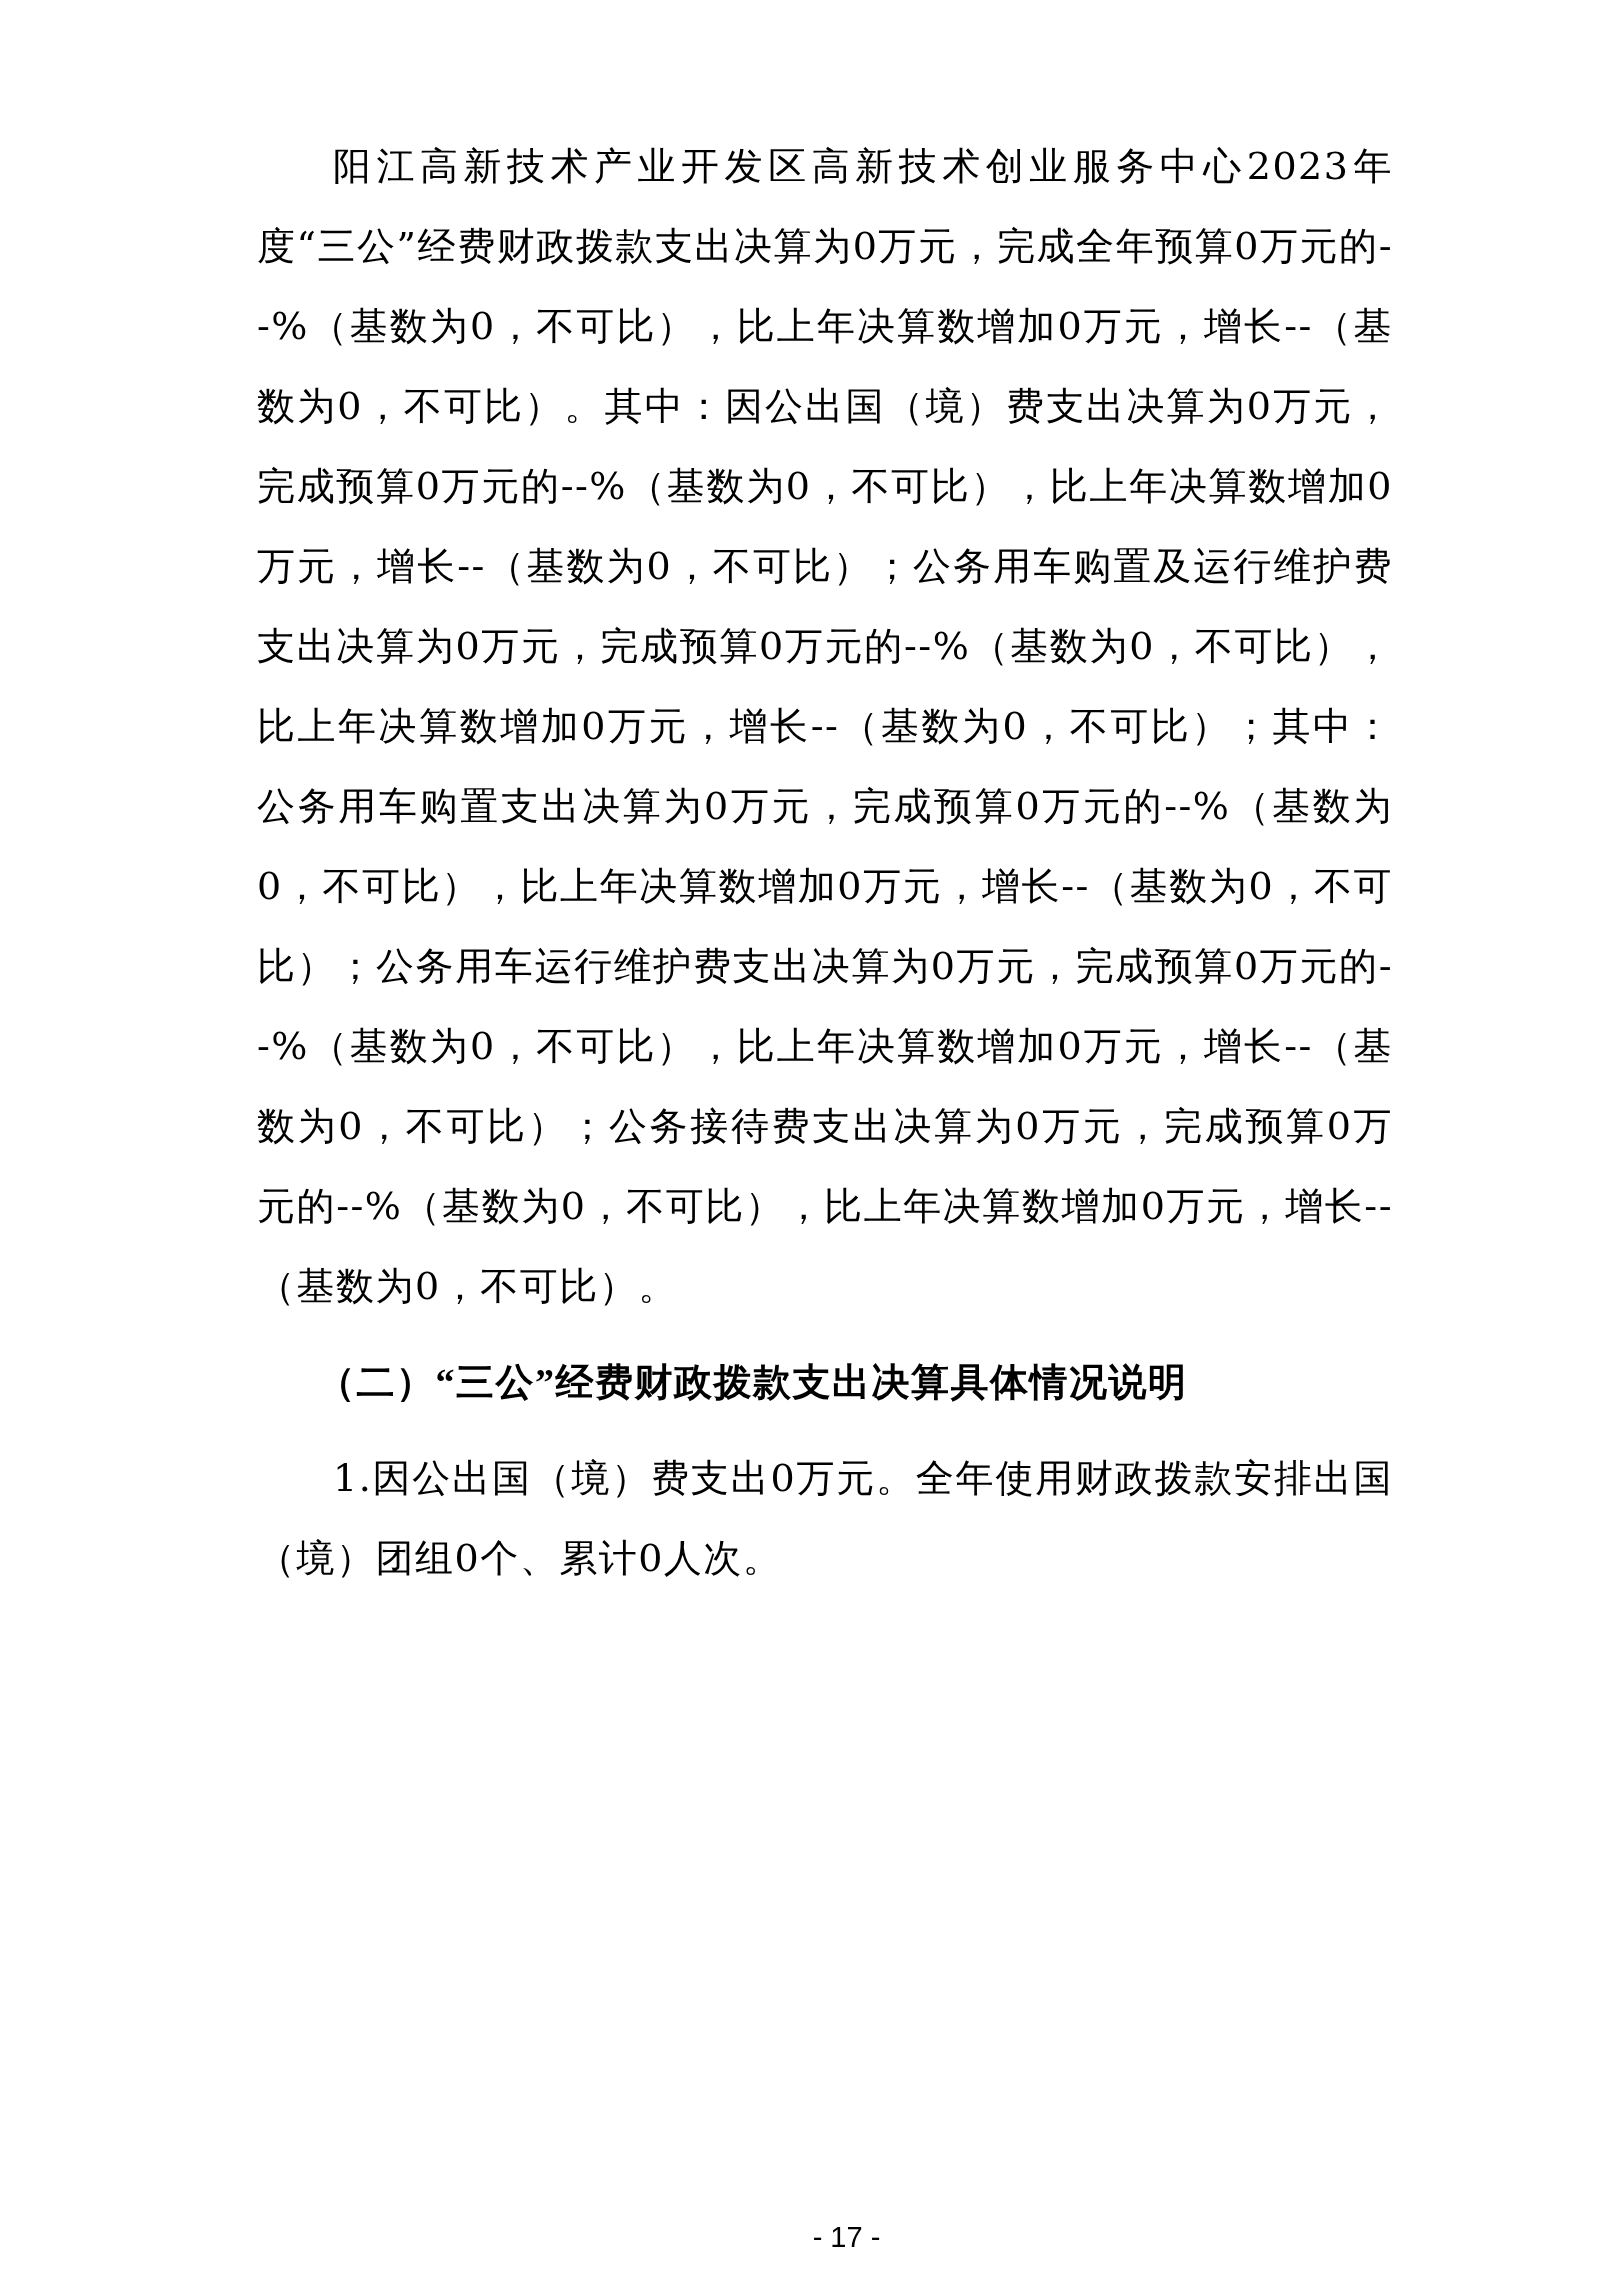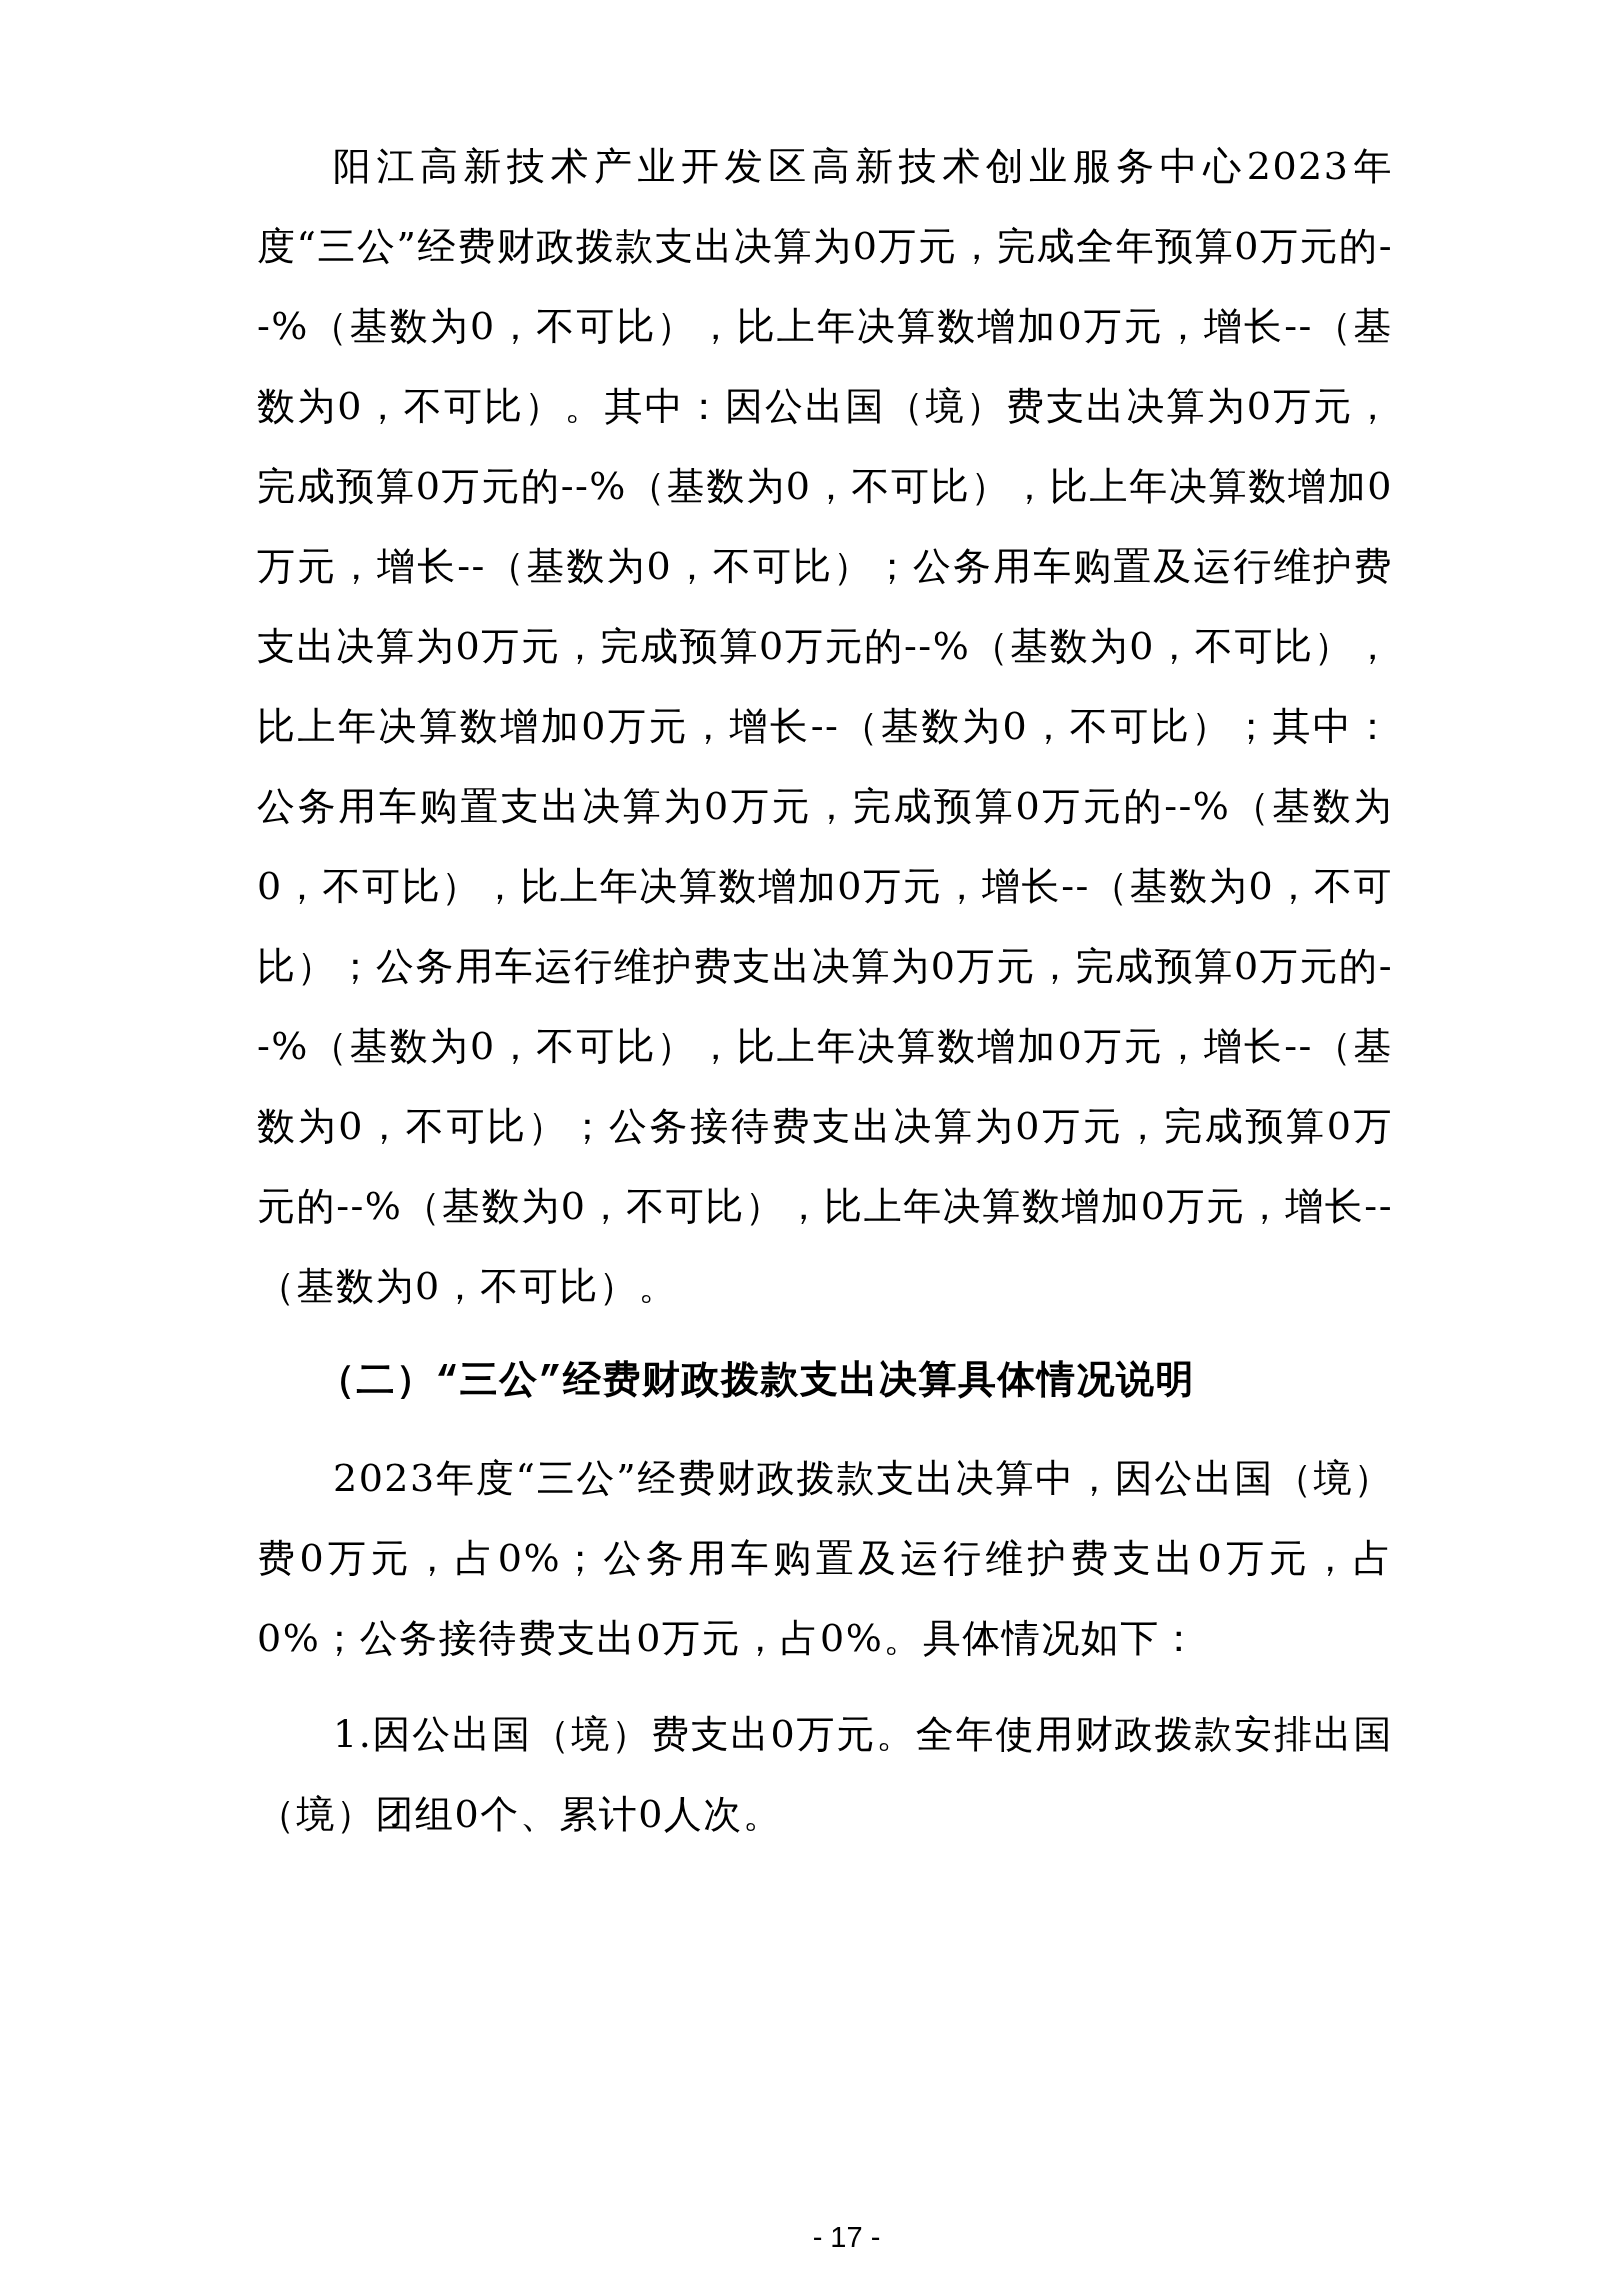--- a/index.html
+++ b/index.html
@@ -31,38 +31,37 @@
       text-indent: 76px;
       word-break: break-all;
     }
     .heading {
       margin: 0;
       font-size: 38px;
       line-height: 80px;
       font-weight: bold;
       text-indent: 76px;
       letter-spacing: 1.5px;
-      font-family: Liberation Mono, monospace;
+      font-family: Liberation Serif, serif;
     }
     .footer {
       position: absolute;
       left: 0;
       width: 1621px;
       top: 2221px;
       text-align: center;
       font-size: 29px;
       font-family: "Liberation Sans", "DejaVu Sans", sans-serif;
       color: #000000;
       margin-left: 36px;
     }
   </style>
 </head>
 <body>
 
 <div class="page">
   <p class="para">阳江高新技术产业开发区高新技术创业服务中心2023年度“三公”经费财政拨款支出决算为0万元，完成全年预算0万元的--%（基数为0，不可比），比上年决算数增加0万元，增长--（基数为0，不可比）。其中：因公出国（境）费支出决算为0万元，完成预算0万元的--%（基数为0，不可比），比上年决算数增加0万元，增长--（基数为0，不可比）；公务用车购置及运行维护费支出决算为0万元，完成预算0万元的--%（基数为0，不可比），比上年决算数增加0万元，增长--（基数为0，不可比）；其中：公务用车购置支出决算为0万元，完成预算0万元的--%（基数为0，不可比），比上年决算数增加0万元，增长--（基数为0，不可比）；公务用车运行维护费支出决算为0万元，完成预算0万元的--%（基数为0，不可比），比上年决算数增加0万元，增长--（基数为0，不可比）；公务接待费支出决算为0万元，完成预算0万元的--%（基数为0，不可比），比上年决算数增加0万元，增长--（基数为0，不可比）。</p>
   <h2 class="heading">（二）“三公”经费财政拨款支出决算具体情况说明</h2>
-  <p class="para">2023年度“三公”经费财政拨款支出决算中，因公出国（境）费0万元，占0%；公务用车购置及运行维护费支出0万元，占0%；公务接待费支出0万元，占0%。具体情况如下：</p>
   <p class="para">1.因公出国（境）费支出0万元。全年使用财政拨款安排出国（境）团组0个、累计0人次。</p>
 </div>
 
 <div class="footer">- 17 -</div>
 
 
 </body></html>

